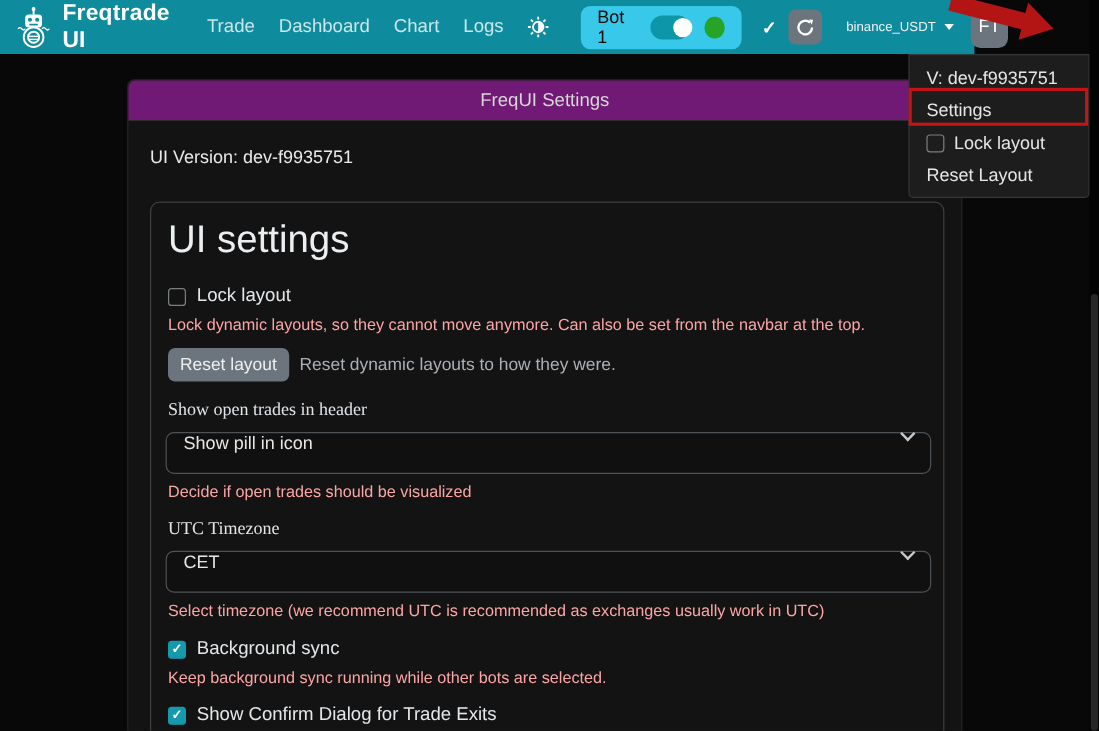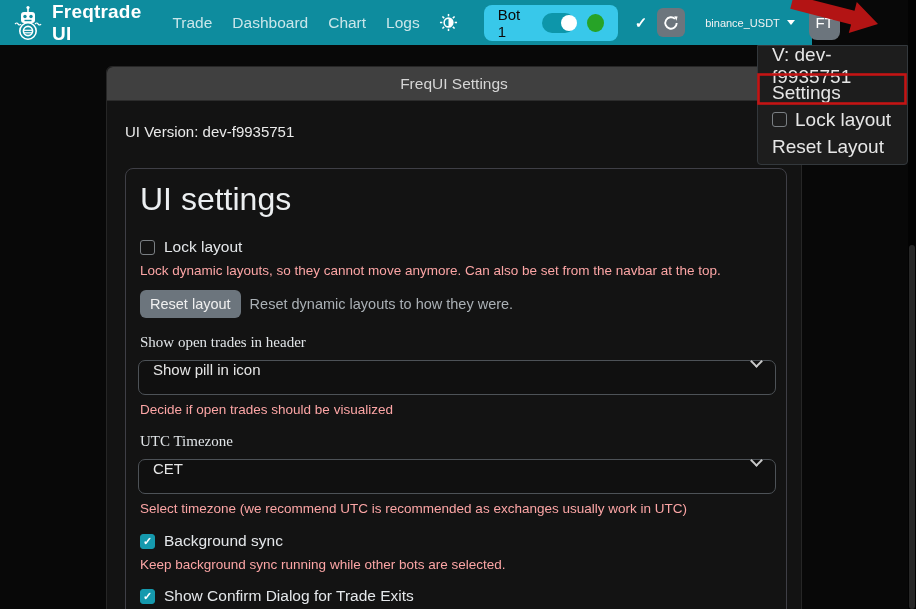--- a/index.html
+++ b/index.html
@@ -50,40 +50,40 @@
   .ft-caret { margin-left:8px; }
 
   
   .dropdown {
     position:absolute; top:45px; left:757px; width:151px; height:120px;
     background:#1d1d1d; border:1px solid #33383c; border-radius:0 0 4px 4px;
     padding:6px 0; z-index:5;
   }
   .dropdown-item {
     height:27px; display:flex; align-items:center; padding:0 14px;
-    color:#e6e6e6; font-size:19px; cursor:pointer; gap:8px;
+    color:#e6e6e6; font-size:15px; cursor:pointer; gap:8px;
   }
 
   
   .cb {
     width:15px; height:15px; border-radius:3px; border:1px solid #7a7f83;
     background:transparent; flex:0 0 auto; display:flex; align-items:center; justify-content:center;
     cursor:pointer; font-size:11px; color:#fff; line-height:1;
   }
   .cb .tick { display:none; }
   .cb.checked { background:var(--cb-teal,#1599ad); border-color:var(--cb-teal,#1599ad); }
   .cb.checked .tick { display:block; font-weight:700; }
 
   
   .panel {
     position:absolute; top:66px; left:106px; width:696px; height:560px;
     background:#131313; border:1px solid #262626; border-radius:6px 6px 0 0;
   }
   .panel-header {
-    height:34px; background:#404040; border-bottom:1px solid #2c2c2c;
+    height:34px; background:#701a75; border-bottom:1px solid #2c2c2c;
     border-radius:6px 6px 0 0; display:flex; align-items:center; justify-content:center;
     color:#d6d6d6; font-size:15.5px;
   }
   .panel-body { padding:14px 18px; }
   .ui-version { font-size:15px; color:#eaeaea; margin-top:8px; }
 
   .card {
     margin-top:28px; border:1px solid #3f3f46; border-radius:8px;
     padding:10px 12px 14px 12px; width:662px;
   }

